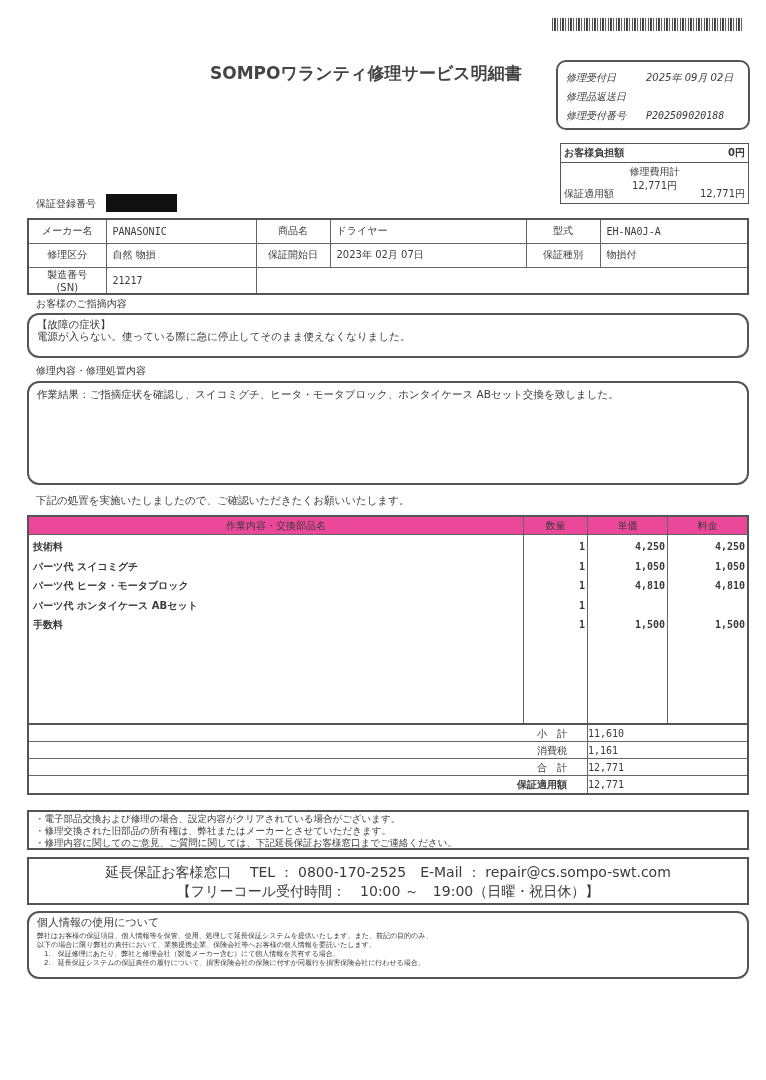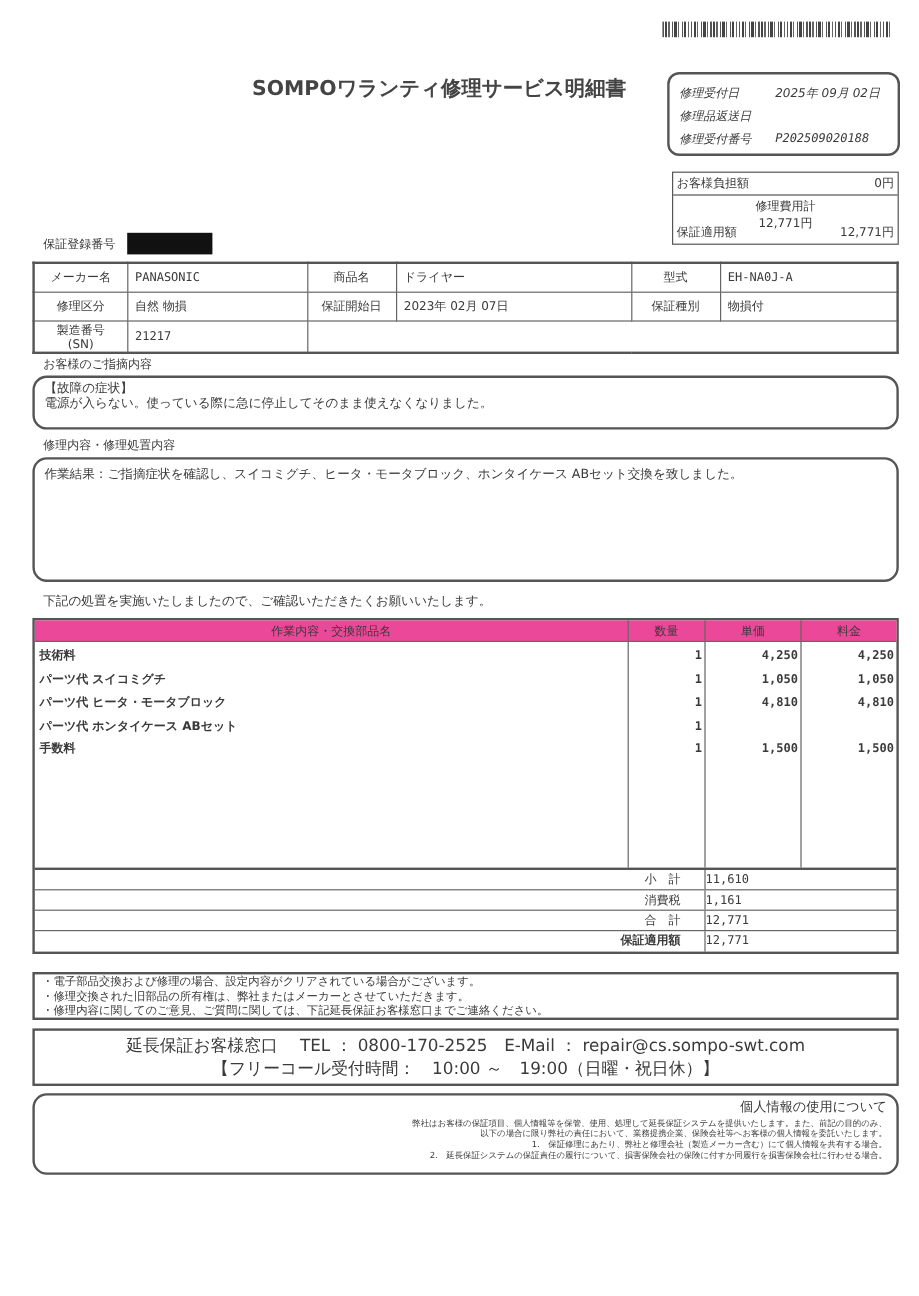--- a/index.html
+++ b/index.html
@@ -16,21 +16,21 @@
 
   
   .info-box { left: 556px; top: 60px; width: 194px; height: 70px; border: 2px solid #555; border-radius: 10px; padding: 6px 8px; font-style: italic; }
   .info-row { display: flex; height: 19px; align-items: center; font-size: 10px; }
   .info-row .lbl { width: 80px; }
   .info-row .val { font-size: 10px; }
 
   
   .burden-box { left: 560px; top: 143px; width: 189px; height: 61px; border: 1.5px solid #555; }
   .burden-row { display: flex; justify-content: space-between; align-items: center; height: 19px; padding: 0 3px; font-size: 10px; }
-  .burden-row.first { border-bottom: 1.5px solid #555; height: 19px; }
+  .burden-row.first { border-bottom: 1.5px solid #555; height: 19px; font-weight: bold; }
   .burden-row.pad-top { margin-top: 2px; flex-direction: column; }
 
   .reg-label { left: 36px; top: 197px; font-size: 10px; }
   .reg-redact { left: 106px; top: 194px; width: 71px; height: 18px; background: #111; }
 
   
   .prod-table { left: 27px; top: 218px; width: 722px; border-collapse: collapse; border: 2px solid #555; }
   .prod-table td { border: 1px solid #666; height: 24px; font-size: 10px; padding: 0 6px; }
   .prod-table td.h { text-align: center; }
 
@@ -50,21 +50,21 @@
   .wt-col.c1 .wt-cell { padding-left: 4px; }
   .wt-col.num .wt-cell { text-align: right; padding-right: 2px; font-family: "DejaVu Sans Mono", monospace; font-size: 10px; }
   .sum-row { display: flex; height: 17px; border-bottom: 1px solid #666; font-size: 10px; }
   .sum-row:last-child { border-bottom: none; }
   .sum-row .sl { width: 559px; text-align: right; padding-right: 20px; border-right: 1px solid #666; line-height: 17px; }
   .sum-row .sv { width: 159px; text-align: left; padding-right: 2px; line-height: 17px; font-family: "DejaVu Sans Mono", monospace; }
   .sum-row.bold .sl { font-weight: bold; }
 
   .notice { left: 27px; top: 810px; width: 722px; height: 40px; border: 2px solid #555; padding: 1px 6px; font-size: 9.5px; line-height: 12px; }
   .contact { left: 27px; top: 857px; width: 722px; height: 48px; border: 2px solid #555; text-align: center; font-size: 14px; line-height: 19px; padding-top: 4px; }
-  .privacy { left: 27px; top: 911px; width: 722px; height: 68px; border: 2px solid #555; border-radius: 12px; padding: 2px 8px; text-align: right; }
+  .privacy { left: 27px; top: 911px; width: 722px; height: 68px; border: 2px solid #555; border-radius: 12px; padding: 2px 8px; }
   .privacy .ph { font-size: 11px; margin-bottom: 2px; }
   .privacy .pl { font-size: 7px; line-height: 9px; }
 </style>
 </head>
 <body>
 
 <div class="abs barcode"></div>
 
 <div class="abs title">SOMPOワランティ修理サービス明細書</div>
 

